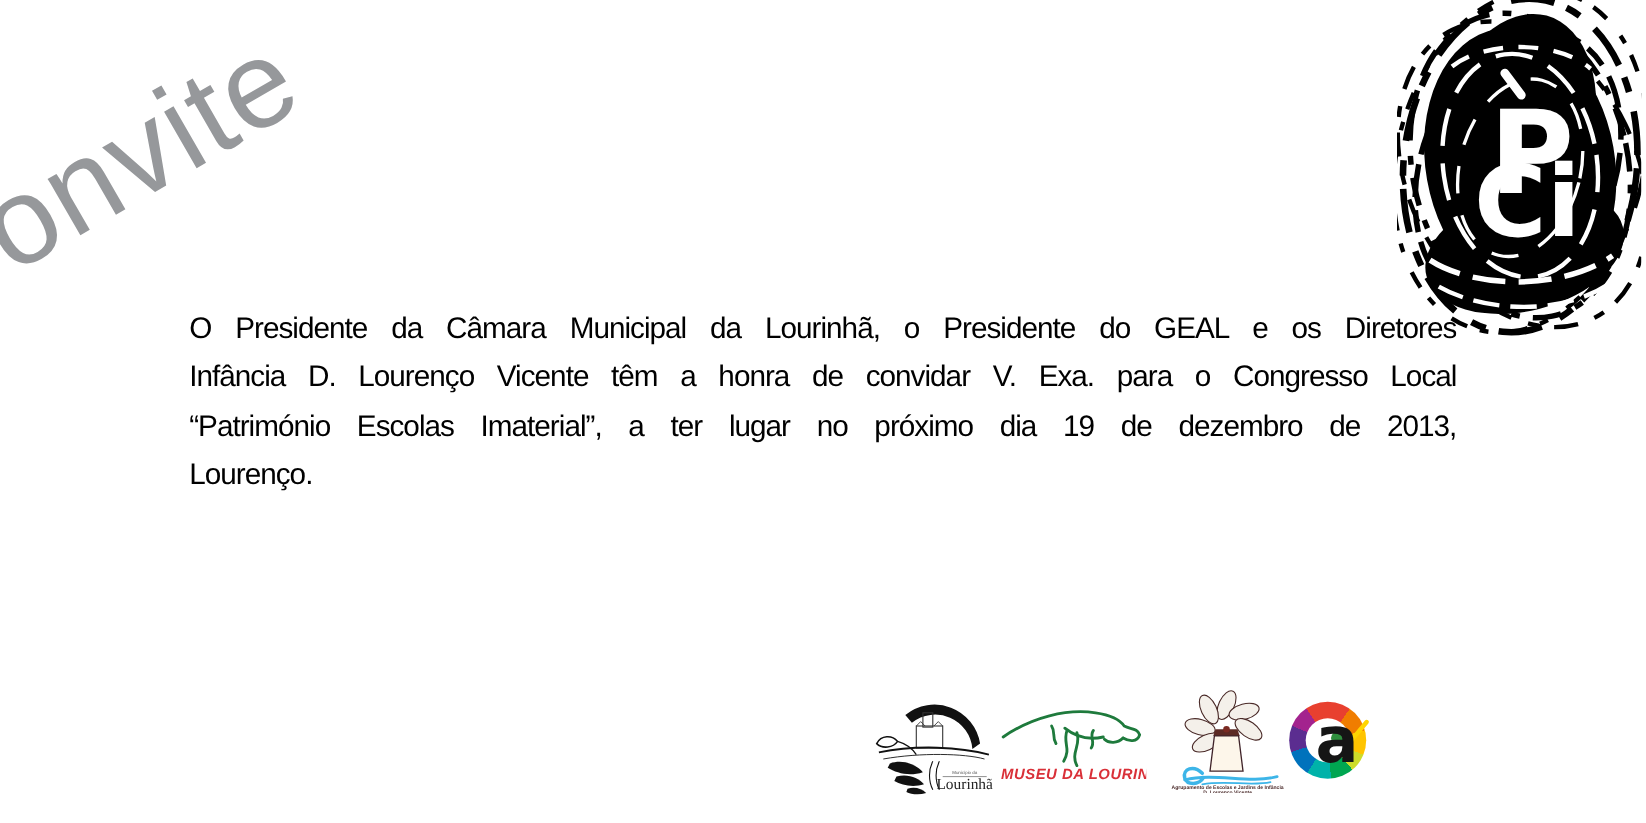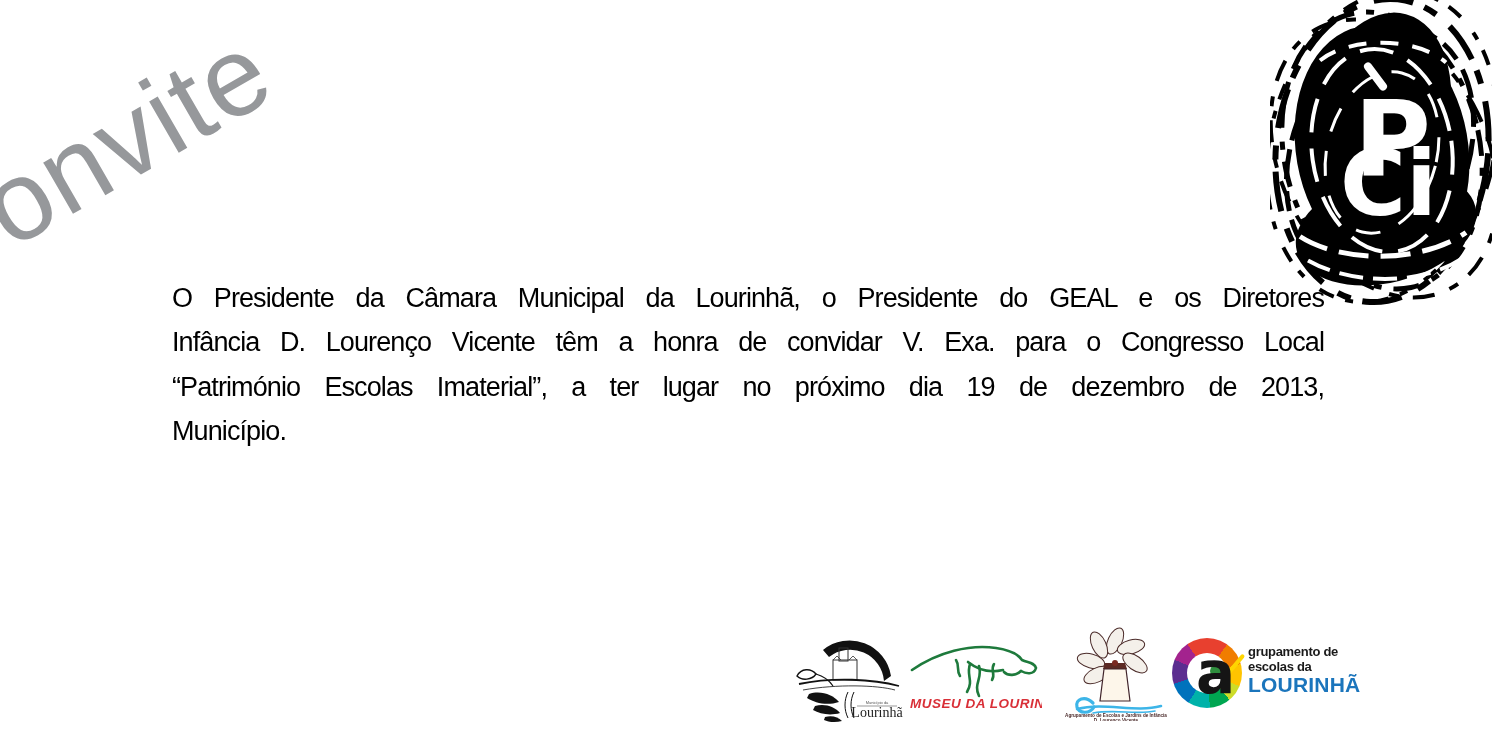--- a/index.html
+++ b/index.html
@@ -119,21 +119,21 @@
     <div class="inv-line">
       <span>O Presidente da Câmara Municipal da Lourinhã, o Presidente do GEAL e os Diretores</span>
     </div>
     <div class="inv-line">
       <span>Infância D. Lourenço Vicente têm a honra de convidar V. Exa. para o </span><b>Congresso Local</b>
     </div>
     <div class="inv-line">
       <b>“Património Escolas Imaterial”</b><span>, a ter lugar no próximo dia 19 de dezembro de 2013,</span>
     </div>
     <div class="inv-line last">
-      <span>Município.</span>
+      <span>Lourenço.</span>
     </div>
   </div>
 
   <div class="logos">
 
     <svg class="logo logo-municipio" width="112" height="104" viewBox="0 0 112 104">
       <g>
         <path d="M30,28 A42,42 0 0 1 98,54 L91,59 A34,34 0 0 0 36,35 Z" fill="#111"></path>
         <rect x="40" y="38" width="24" height="20" fill="none" stroke="#333" stroke-width="1"></rect>
         <rect x="46" y="26" width="9" height="13" fill="none" stroke="#333" stroke-width="1"></rect>
@@ -187,21 +187,16 @@
     </svg>
 
     <div class="logo logo-escolas">
       <div class="ring-wrap">
         <div class="ring"></div>
         <div class="ring-hole"></div>
         <div class="ring-a-green"></div>
         <div class="ring-pencil"></div>
         <div class="ring-a">a</div>
       </div>
-      <div class="escolas-text">
-        <span>grupamento de</span><br>
-        <span>escolas da</span>
-        <span class="big">LOURINHÃ</span>
-      </div>
     </div>
 
   </div>
 </div>
 
 </body></html>

